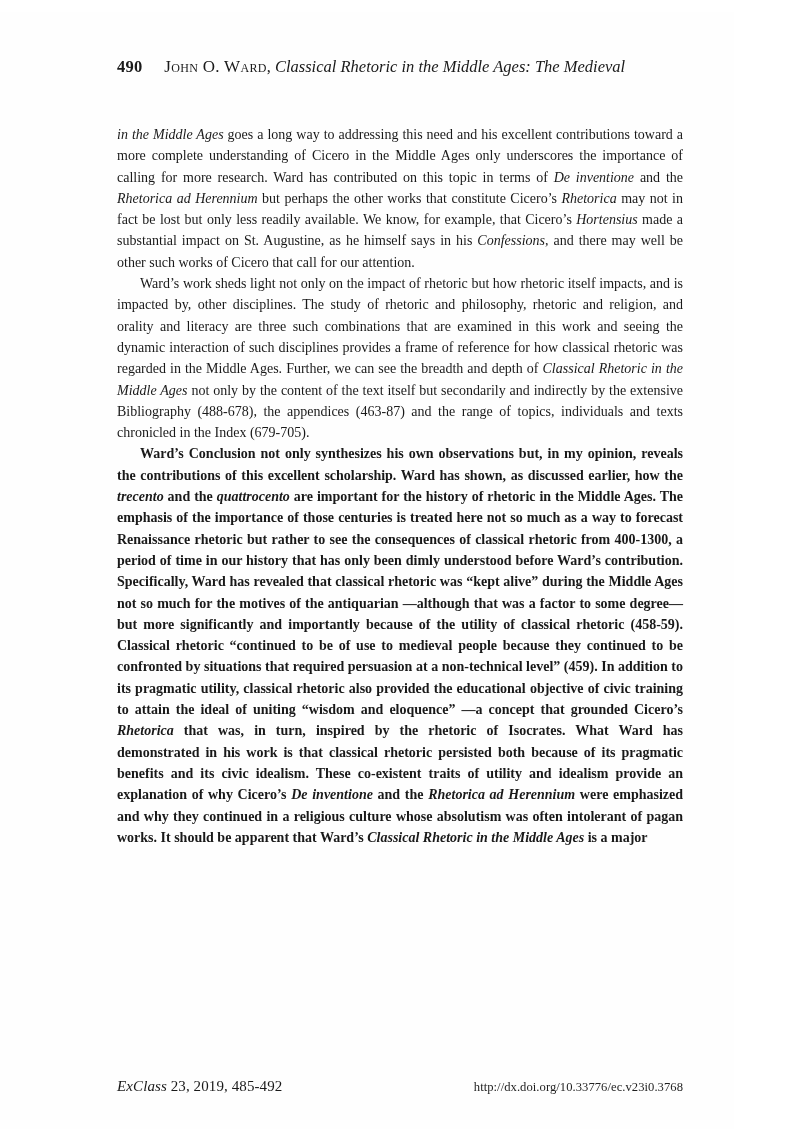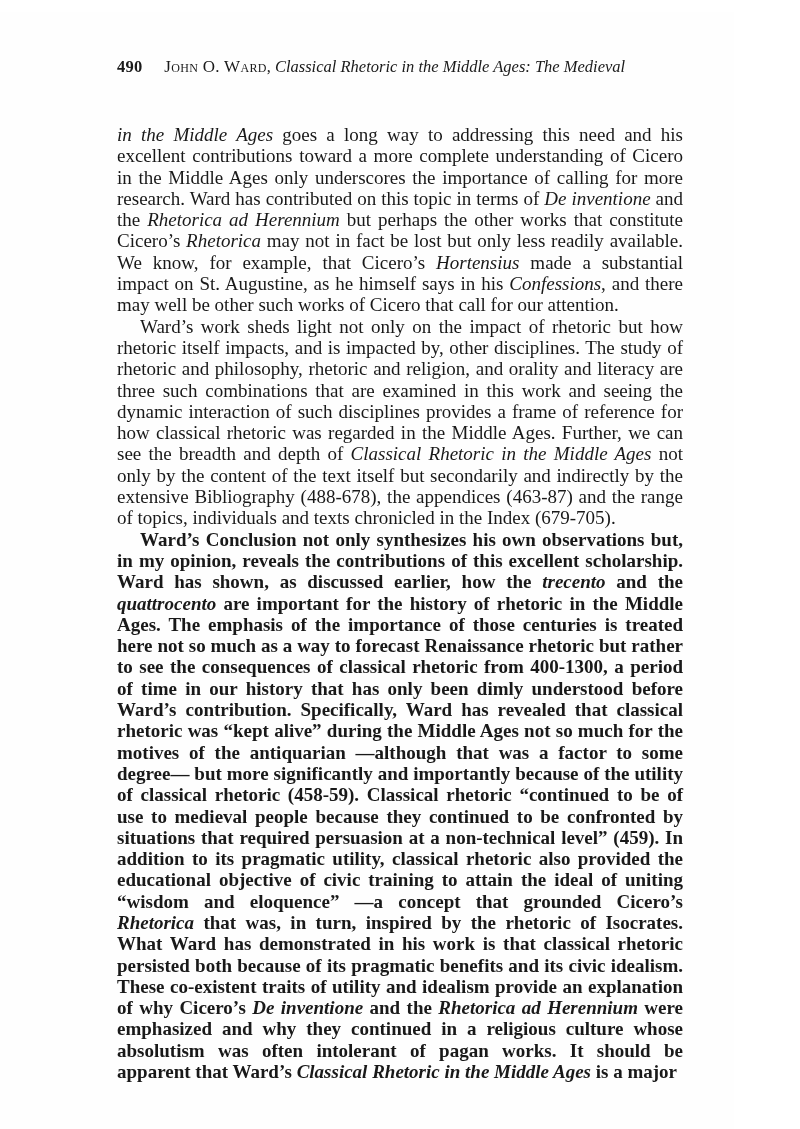--- a/index.html
+++ b/index.html
@@ -47,21 +47,21 @@
   }
   .head-title {
     font-style: italic;
   }
   
   .body-text {
     position: absolute;
     top: 112px;
     left: 117px;
     width: 566px;
-    font-size: 19px;
+    font-size: 14px;
     line-height: 21.3px;
     text-align: justify;
     text-justify: inter-word;
     hyphens: none;
     color: #191919;
   }
   .body-text p {
     margin: 0;
     text-indent: 23px;
   }
@@ -108,14 +108,20 @@
   <div class="running-head">
     <span class="folio">490</span><span class="head-gap"></span><span class="author-smallcaps">John O. Ward</span><span>, </span><span class="head-title">Classical Rhetoric in the Middle Ages: The Medieval</span>
   </div>
 
   <div class="body-text">
       <p class="first"><i>in the Middle Ages</i><span> goes a long way to addressing this need and his excellent contributions toward a more complete understanding of Cicero in the Middle Ages only underscores the importance of calling for more research. Ward has contributed on this topic in terms of </span><i>De inventione</i><span> and the </span><i>Rhetorica ad Herennium</i><span> but perhaps the other works that constitute Cicero’s </span><i>Rhetorica</i><span> may not in fact be lost but only less readily available. We know, for example, that Cicero’s </span><i>Hortensius</i><span> made a substantial impact on St. Augustine, as he himself says in his </span><i>Confessions</i><span>, and there may well be other such works of Cicero that call for our attention.</span></p>
       <p><span>Ward’s work sheds light not only on the impact of rhetoric but how rhetoric itself impacts, and is impacted by, other disciplines. The study of rhetoric and philosophy, rhetoric and religion, and orality and literacy are three such combinations that are examined in this work and seeing the dynamic interaction of such disciplines provides a frame of reference for how classical rhetoric was regarded in the Middle Ages. Further, we can see the breadth and depth of </span><i>Classical Rhetoric in the Middle Ages</i><span> not only by the content of the text itself but secondarily and indirectly by the extensive Bibliography (488-678), the appendices (463-87) and the range of topics, individuals and texts chronicled in the Index (679-705).</span></p>
       <p><span>Ward’s Conclusion not only synthesizes his own observations but, in my opinion, reveals the contributions of this excellent scholarship. Ward has shown, as discussed earlier, how the </span><i>trecento</i><span> and the </span><i>quattrocento</i><span> are important for the history of rhetoric in the Middle Ages. The emphasis of the importance of those centuries is treated here not so much as a way to forecast Renaissance rhetoric but rather to see the consequences of classical rhetoric from 400-1300, a period of time in our history that has only been dimly understood before Ward’s contribution. Specifically, Ward has revealed that classical rhetoric was “kept alive” during the Middle Ages not so much for the motives of the antiquarian —although that was a factor to some degree— but more significantly and importantly because of the utility of classical rhetoric (458-59). Classical rhetoric “continued to be of use to medieval people because they continued to be confronted by situations that required persuasion at a non-technical level” (459). In addition to its pragmatic utility, classical rhetoric also provided the educational objective of civic training to attain the ideal of uniting “wisdom and eloquence” —a concept that grounded Cicero’s </span><i>Rhetorica</i><span> that was, in turn, inspired by the rhetoric of Isocrates. What Ward has demonstrated in his work is that classical rhetoric persisted both because of its pragmatic benefits and its civic idealism. These co-existent traits of utility and idealism provide an explanation of why Cicero’s </span><i>De inventione</i><span> and the </span><i>Rhetorica ad Herennium</i><span> were emphasized and why they continued in a religious culture whose absolutism was often intolerant of pagan works. It should be apparent that Ward’s </span><i>Classical Rhetoric in the Middle Ages</i><span> is a major</span></p>
     </div>
 
+  <div class="footer">
+    <div class="footer-left">
+      <span class="journal">ExClass</span><span> 23, 2019, 485-492</span>
+    </div>
+    <div class="footer-right">http://dx.doi.org/10.33776/ec.v23i0.3768</div>
+  </div>
 
 </div>
 
 </body></html>

